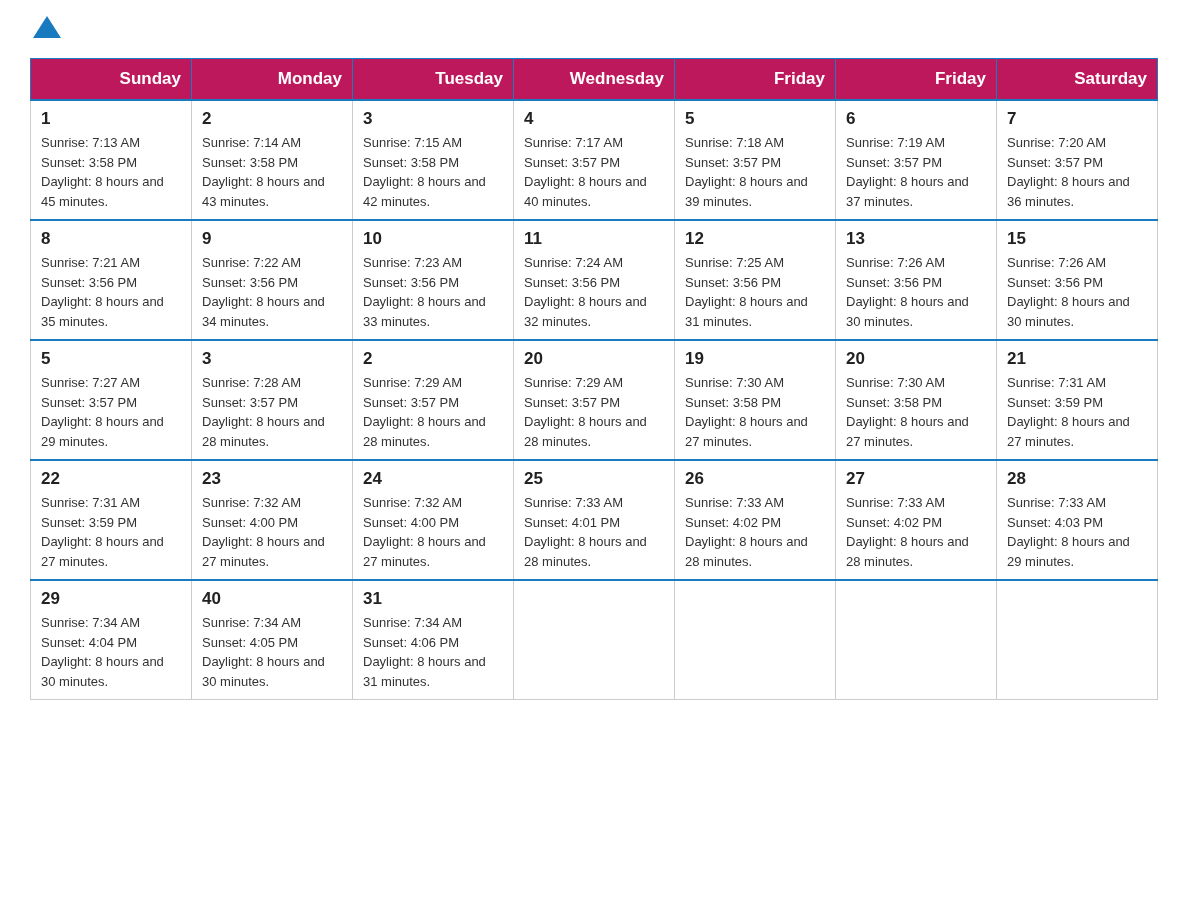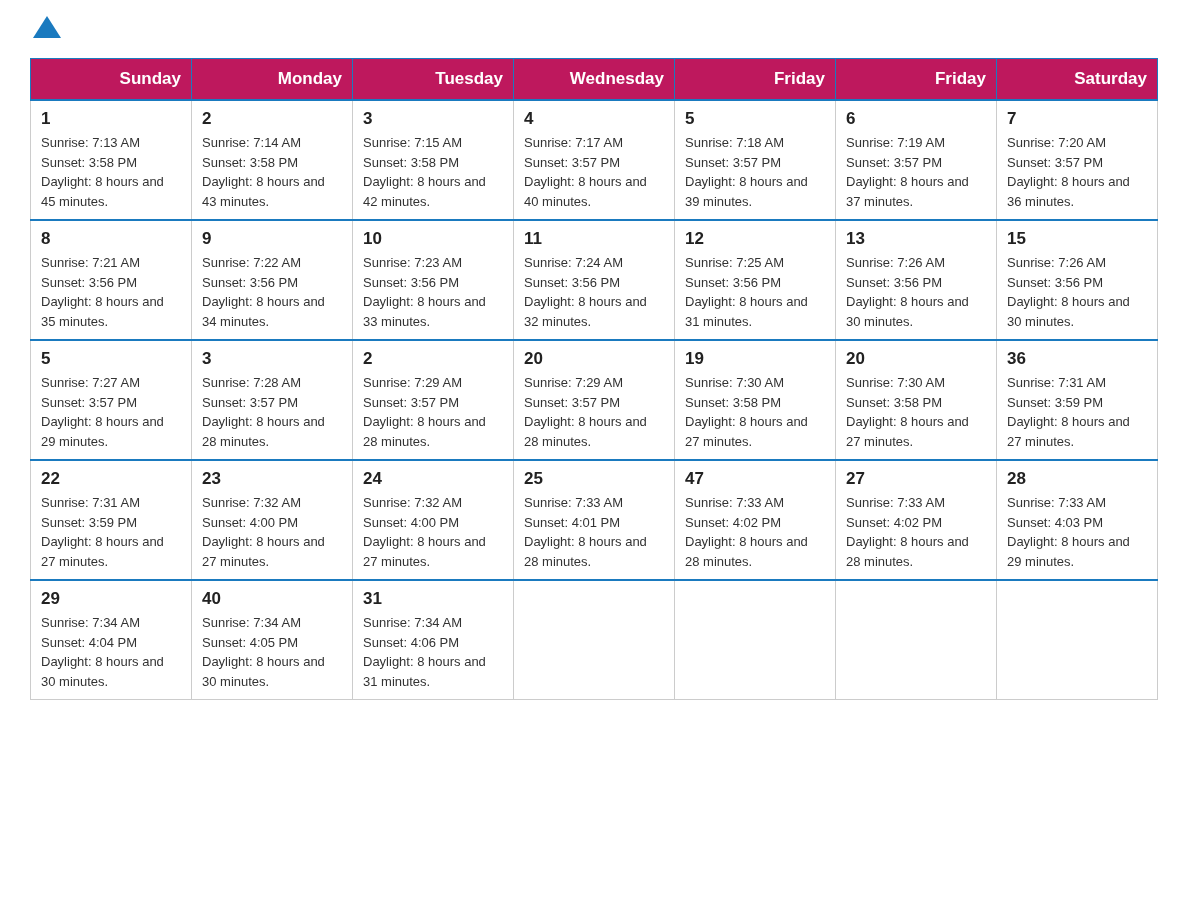--- a/index.html
+++ b/index.html
@@ -216,21 +216,21 @@
         </td>
         <td>
           <span class="day-number">19</span>
           <span class="day-info">Sunrise: 7:30 AM<br>Sunset: 3:58 PM<br>Daylight: 8 hours and 27 minutes.</span>
         </td>
         <td>
           <span class="day-number">20</span>
           <span class="day-info">Sunrise: 7:30 AM<br>Sunset: 3:58 PM<br>Daylight: 8 hours and 27 minutes.</span>
         </td>
         <td>
-          <span class="day-number">36</span>
+          <span class="day-number">21</span>
           <span class="day-info">Sunrise: 7:31 AM<br>Sunset: 3:59 PM<br>Daylight: 8 hours and 27 minutes.</span>
         </td>
       </tr>
       <tr class="week-row">
         <td>
           <span class="day-number">22</span>
           <span class="day-info">Sunrise: 7:31 AM<br>Sunset: 3:59 PM<br>Daylight: 8 hours and 27 minutes.</span>
         </td>
         <td>
           <span class="day-number">23</span>
@@ -238,21 +238,21 @@
         </td>
         <td>
           <span class="day-number">24</span>
           <span class="day-info">Sunrise: 7:32 AM<br>Sunset: 4:00 PM<br>Daylight: 8 hours and 27 minutes.</span>
         </td>
         <td>
           <span class="day-number">25</span>
           <span class="day-info">Sunrise: 7:33 AM<br>Sunset: 4:01 PM<br>Daylight: 8 hours and 28 minutes.</span>
         </td>
         <td>
-          <span class="day-number">47</span>
+          <span class="day-number">26</span>
           <span class="day-info">Sunrise: 7:33 AM<br>Sunset: 4:02 PM<br>Daylight: 8 hours and 28 minutes.</span>
         </td>
         <td>
           <span class="day-number">27</span>
           <span class="day-info">Sunrise: 7:33 AM<br>Sunset: 4:02 PM<br>Daylight: 8 hours and 28 minutes.</span>
         </td>
         <td>
           <span class="day-number">28</span>
           <span class="day-info">Sunrise: 7:33 AM<br>Sunset: 4:03 PM<br>Daylight: 8 hours and 29 minutes.</span>
         </td>

